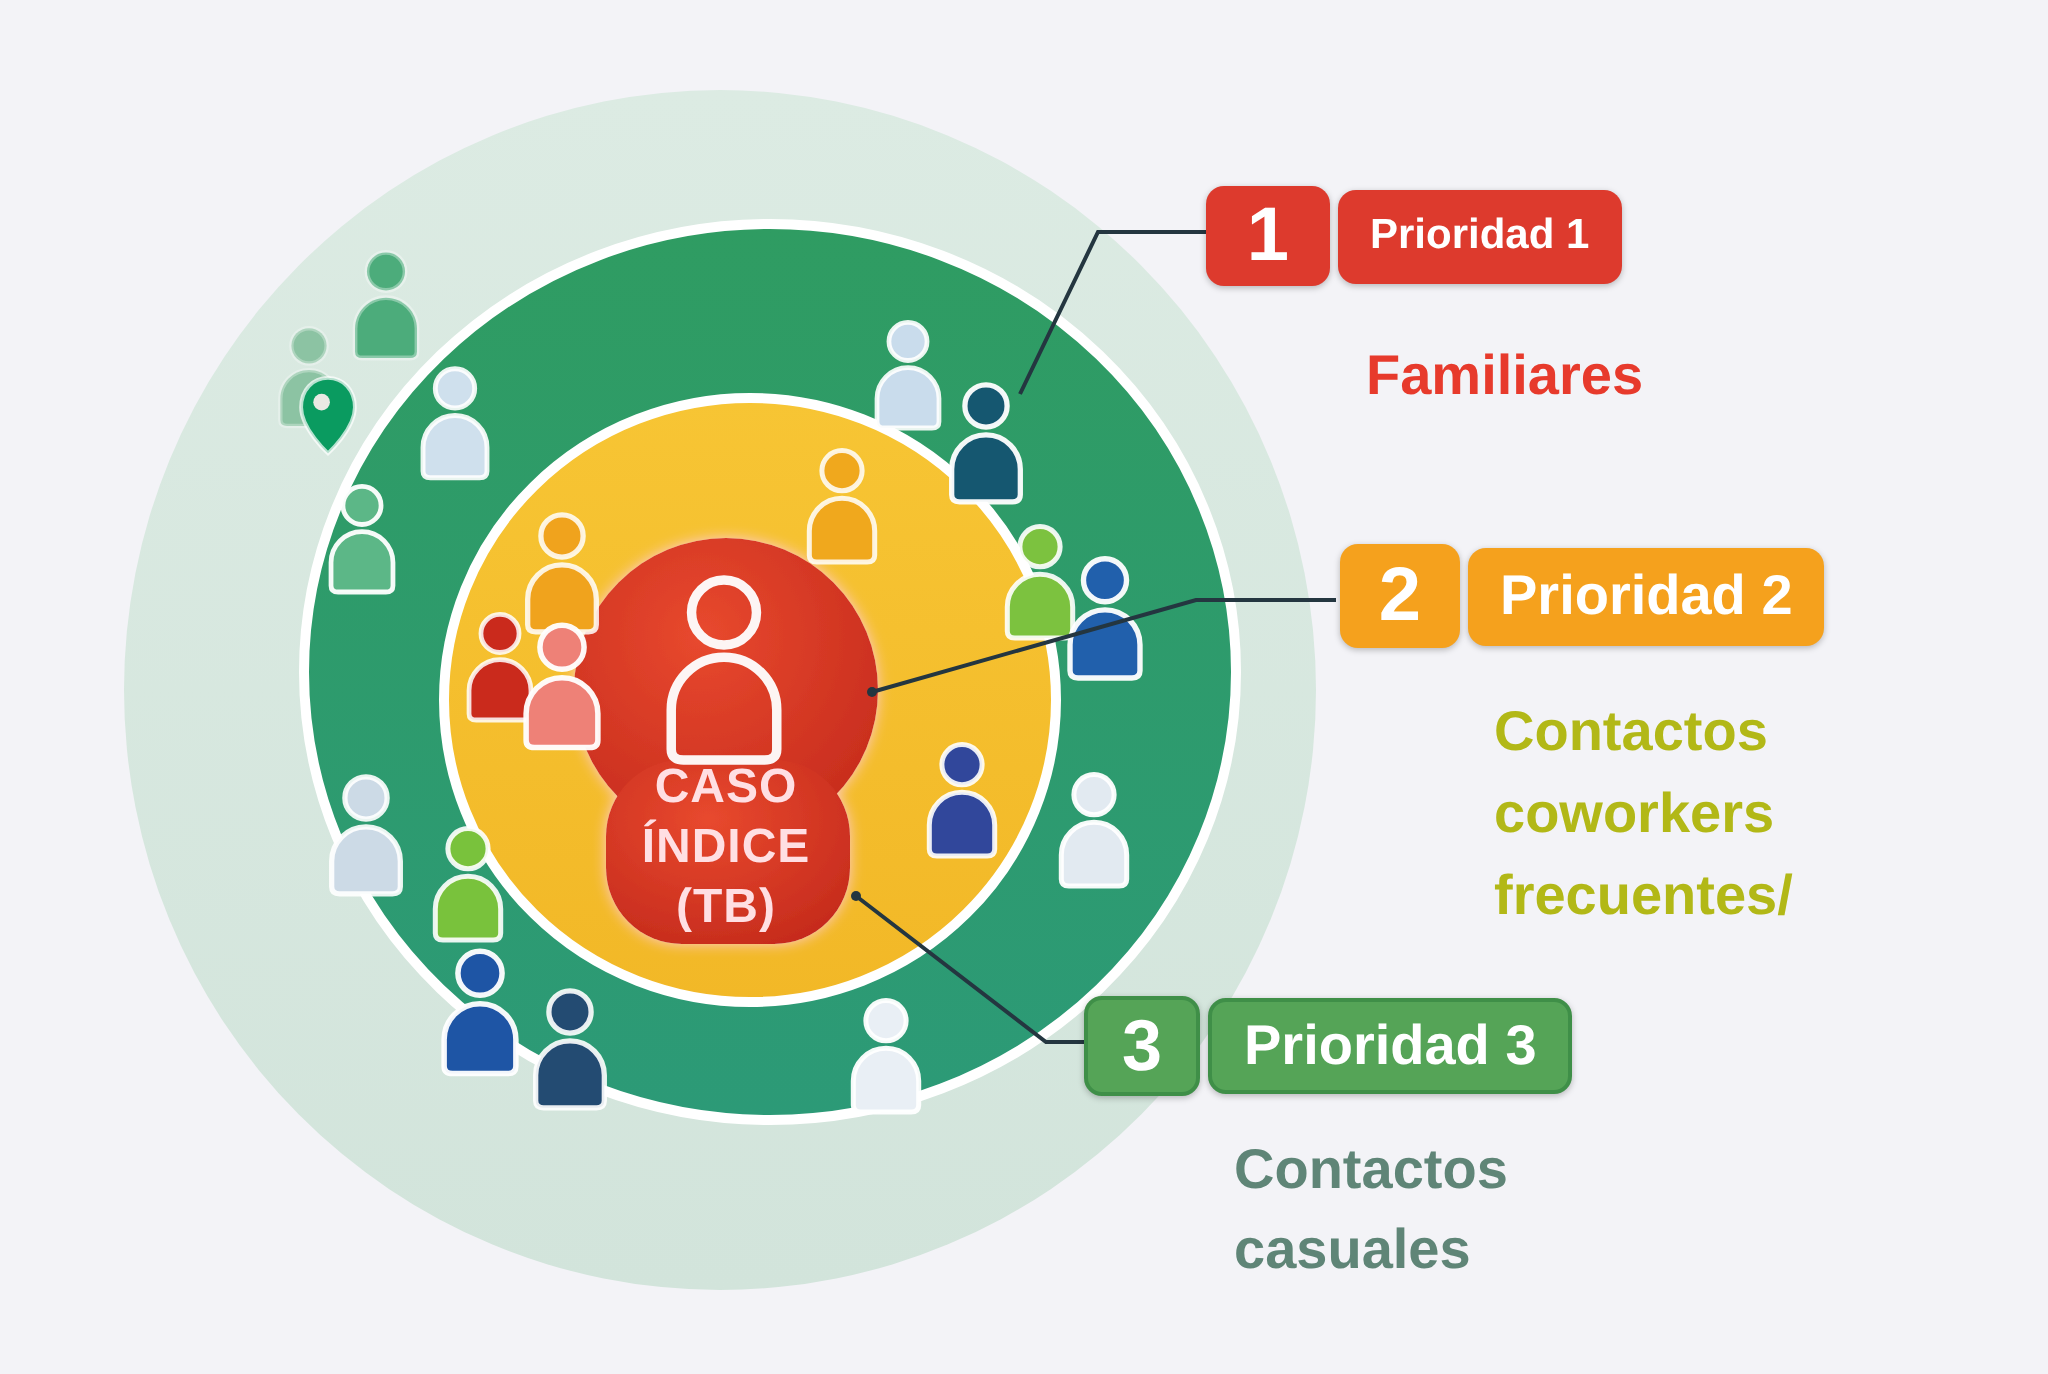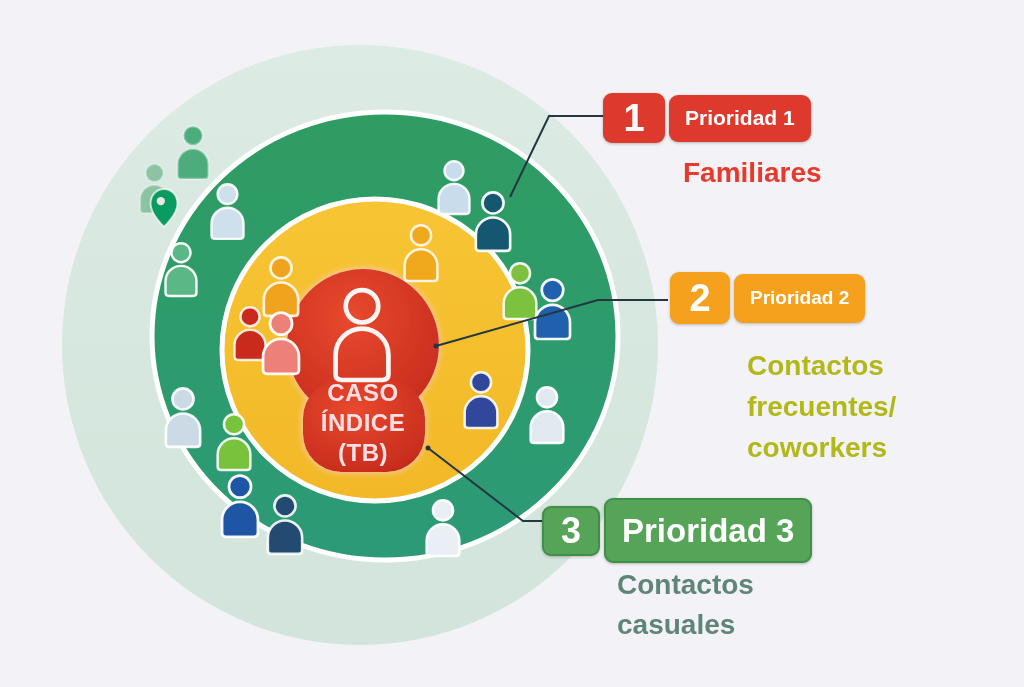--- a/index.html
+++ b/index.html
@@ -16,23 +16,23 @@
     box-shadow:0 1px 3px rgba(0,0,0,.25);
   }
   .chip-box{
     display:flex;align-items:center;
     color:#fff;font-weight:bold;border-radius:9px;padding:0 16px;
     box-shadow:0 1px 3px rgba(0,0,0,.25);white-space:nowrap;
   }
   .lg1 .chip{width:62px;height:50px;font-size:38px;}
   .lg1 .chip-box{height:47px;font-size:21px;}
   .lg2 .chip{width:60px;height:52px;font-size:38px;}
-  .lg2 .chip-box{height:49px;font-size:19px;}
+  .lg2 .chip-box{height:49px;font-size:28px;}
   .lg3 .chip{width:58px;height:50px;font-size:36px;border:2px solid #3f8f48;box-sizing:border-box;}
-  .lg3 .chip-box{height:65px;font-size:33px;border:2px solid #3f8f48;box-sizing:border-box;}
+  .lg3 .chip-box{height:48px;font-size:28px;border:2px solid #3f8f48;box-sizing:border-box;}
   .desc{position:absolute;font-weight:bold;}
   .desc1{font-size:28px;line-height:36px;}
   .desc2{font-size:28px;line-height:41px;}
   .desc3{font-size:28px;line-height:40px;}
 </style>
 </head>
 <body>
 
 <div class="canvas">
 
@@ -109,32 +109,32 @@
       <polyline points="542,521 523,521 428,448"></polyline>
     </g>
     <circle cx="436" cy="346" r="2.5" fill="#243640"></circle>
     <circle cx="428" cy="448" r="2.5" fill="#243640"></circle>
   </svg>
 
   <div class="label-row lg1" style="left:603px;top:93px;">
     <div class="chip" style="background: rgb(221, 58, 45);">1</div>
     <div class="chip-box" style="background: rgb(221, 58, 45);">Prioridad 1</div>
   </div>
-  <div class="desc desc1" style="left: 683px; top: 155px; color: rgb(231, 58, 44);">
+  <div class="desc desc1" style="left: 683px; top: 170px; color: rgb(231, 58, 44);">
     <div>Familiares</div>
   </div>
 
   <div class="label-row lg2" style="left:670px;top:272px;">
     <div class="chip" style="background: rgb(245, 161, 29);">2</div>
     <div class="chip-box" style="background: rgb(245, 161, 29);">Prioridad 2</div>
   </div>
   <div class="desc desc2" style="left: 747px; top: 345px; color: rgb(178, 184, 23);">
     <div>Contactos</div>
+    <div>coworkers</div>
     <div>frecuentes/</div>
-    <div>coworkers</div>
   </div>
 
   <div class="label-row lg3" style="left:542px;top:498px;">
     <div class="chip" style="background: rgb(85, 164, 87);">3</div>
     <div class="chip-box" style="background: rgb(85, 164, 87);">Prioridad 3</div>
   </div>
   <div class="desc desc3" style="left: 617px; top: 565px; color: rgb(95, 133, 119);">
     <div>Contactos</div>
     <div>casuales</div>
   </div>

